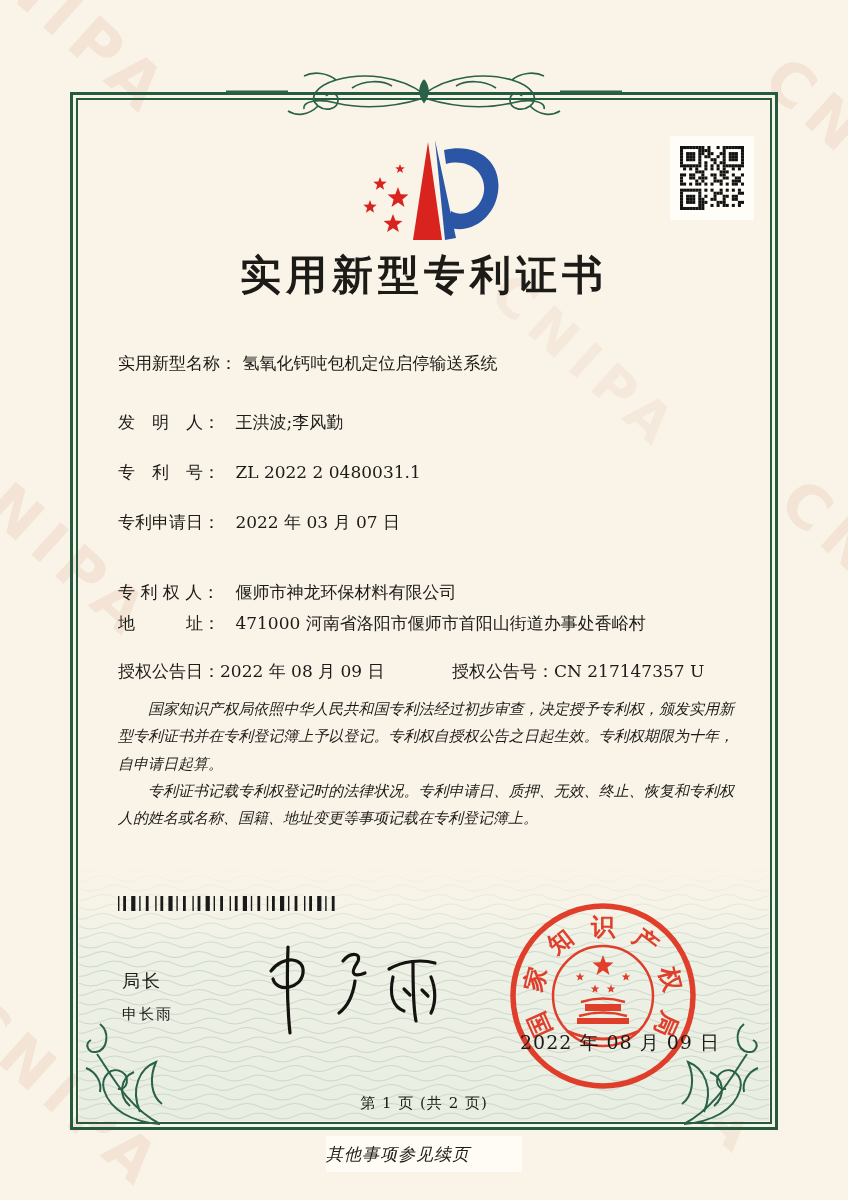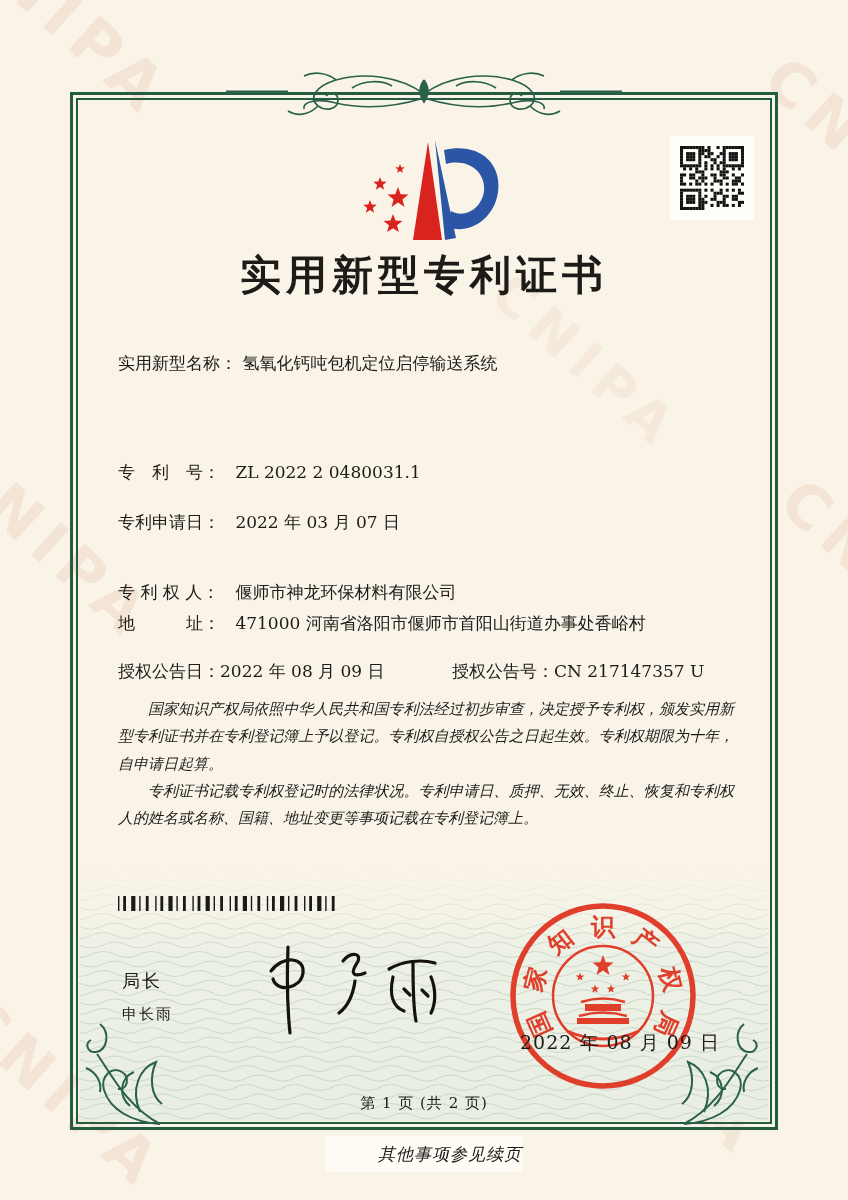--- a/index.html
+++ b/index.html
@@ -54,21 +54,21 @@
              text-align:justify;font-style:italic;}
   .body-text p{margin:0;text-indent:2em;}
   .barcode{left:118px;top:896px;line-height:0;}
   .signer-title{left:122px;top:969px;font-size:18px;letter-spacing:2px;}
   .signer-name{left:122px;top:1005px;font-size:15px;letter-spacing:2px;}
   .signature{left:243px;top:933px;line-height:0;}
   .seal{left:505px;top:898px;line-height:0;opacity:.94;}
   .seal-date{left:520px;top:1030px;font-size:19px;letter-spacing:1px;white-space:nowrap;z-index:4;}
   .page-info{left:284px;top:1094px;width:280px;text-align:center;font-size:15px;letter-spacing:1px;}
   .cont-box{left:326px;top:1136px;width:196px;height:36px;background:#fffcf5;
-            text-align:right;line-height:36px;font-size:17px;font-style:italic;letter-spacing:1px;}
+            text-align:left;line-height:36px;font-size:17px;font-style:italic;letter-spacing:1px;}
 </style>
 </head>
 <body>
 
 <div class="page">
 
   <span class="wm wm1">CNIPA</span>
   <span class="wm wm2">CNIPA</span>
   <span class="wm wm3">CNIPA</span>
   <span class="wm wm4">CNIPA</span>
@@ -386,20 +386,24 @@
         </g>
     </svg>
   </div>
 
   <div class="abs title">实用新型专利证书</div>
 
   <div class="abs row row-name">
     <span class="lab">实用新型名称：</span>
     <span>氢氧化钙吨包机定位启停输送系统</span>
   </div>
+  <div class="abs row row-inv">
+    <span class="lab">发　明　人：</span>
+    <span>王洪波;李风勤</span>
+  </div>
   <div class="abs row row-pno">
     <span class="lab">专　利　号：</span>
     <span>ZL 2022 2 0480031.1</span>
   </div>
   <div class="abs row row-fdate">
     <span class="lab">专利申请日：</span>
     <span>2022 年 03 月 07 日</span>
   </div>
   <div class="abs row row-owner">
     <span class="lab">专 利 权 人：</span>

